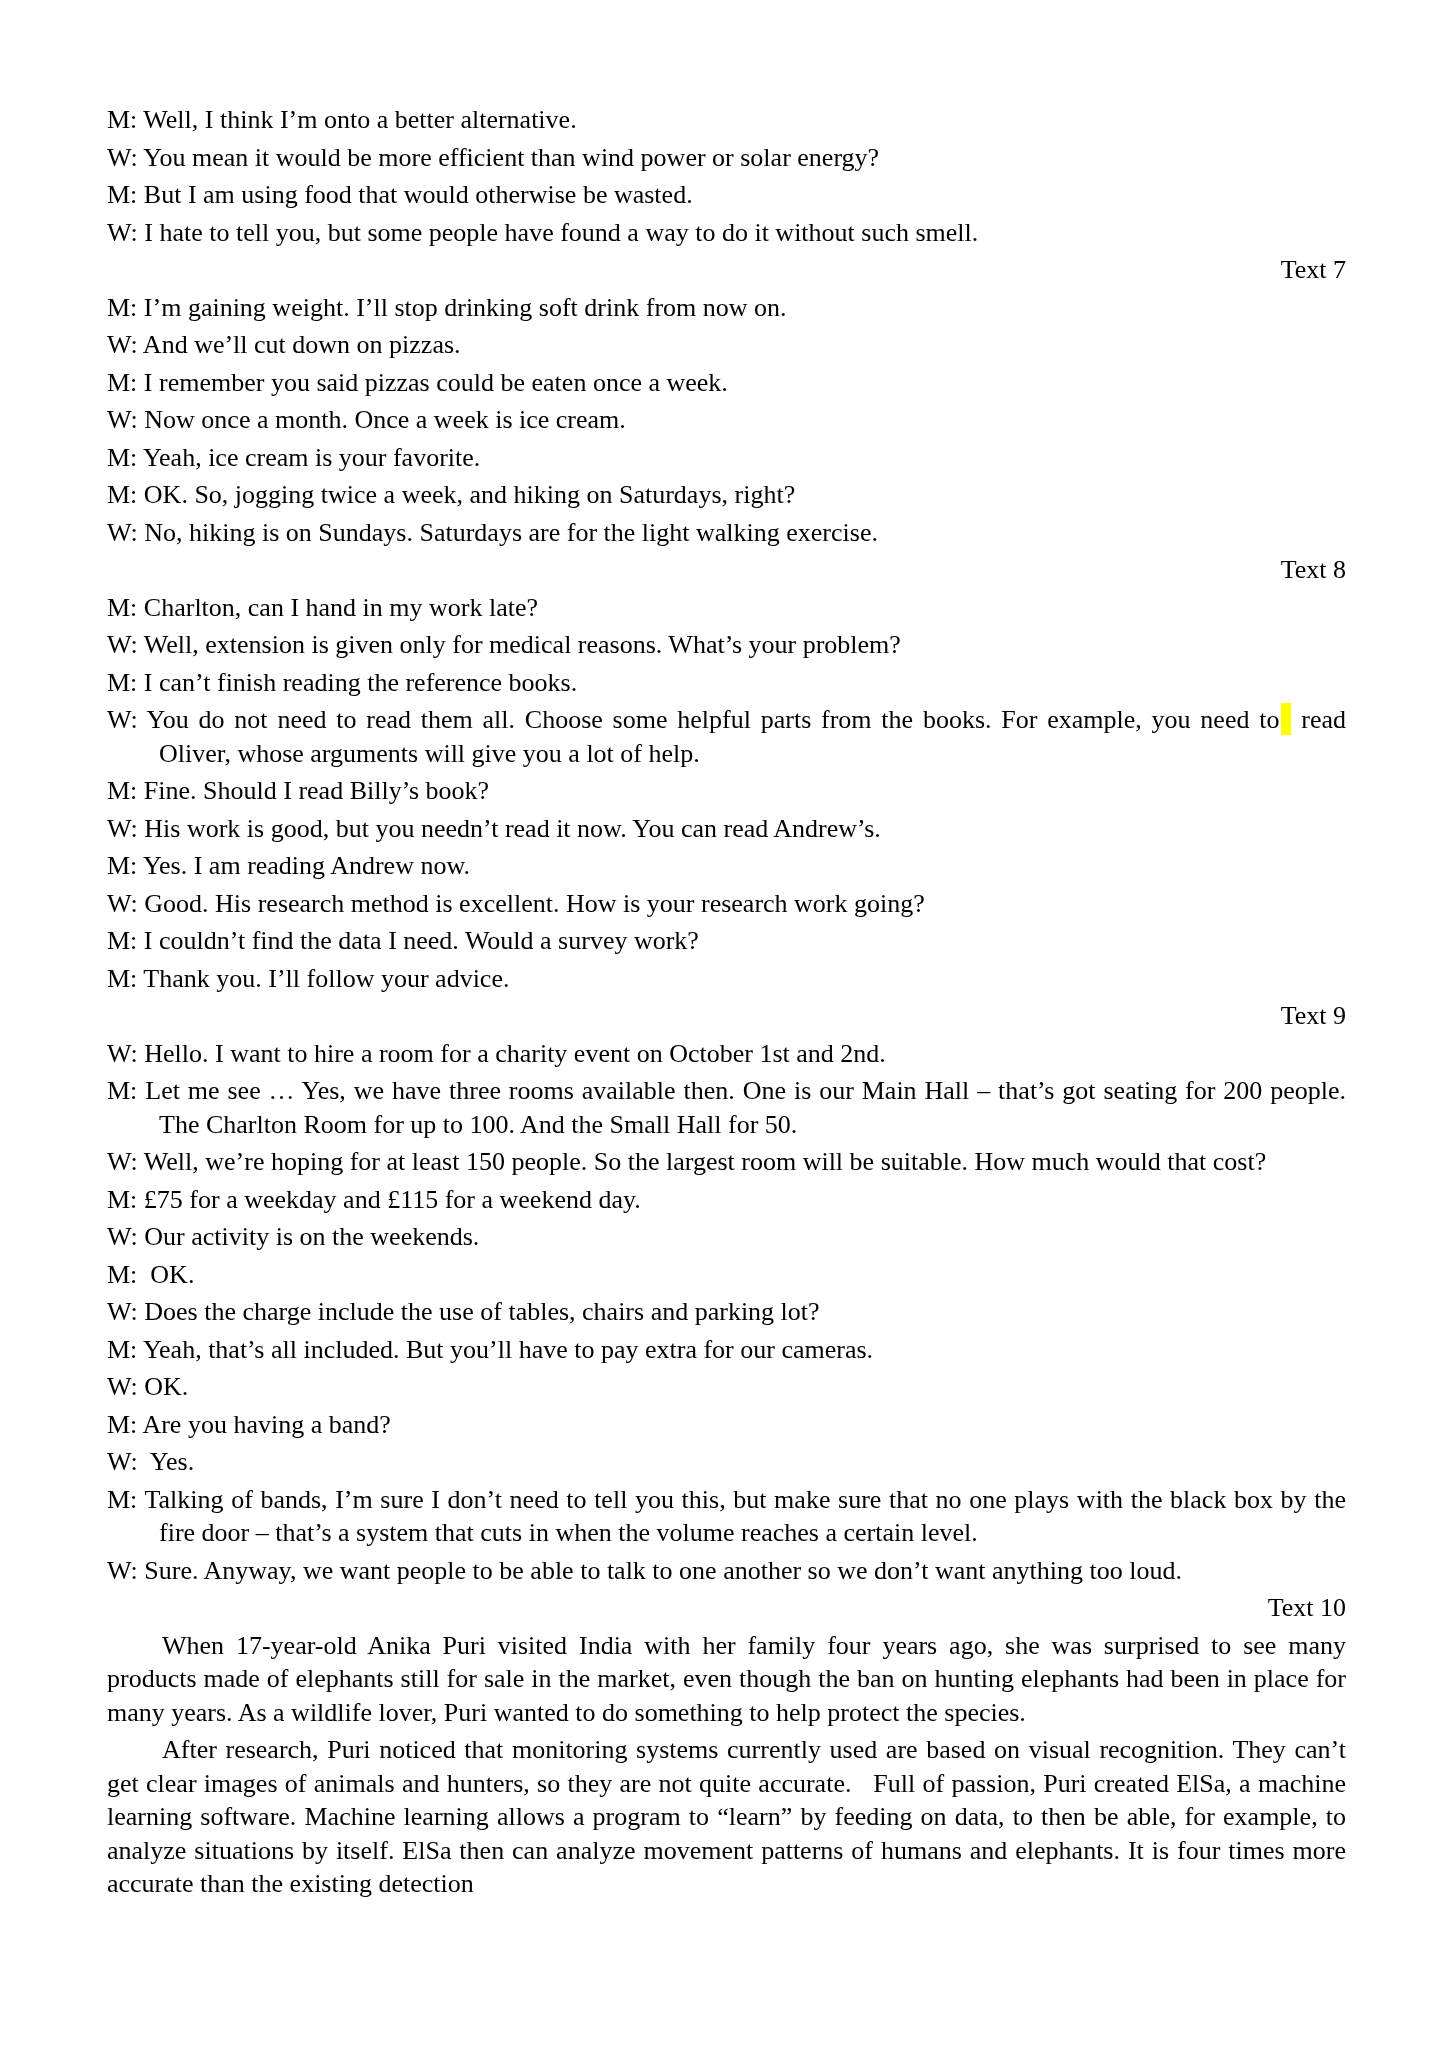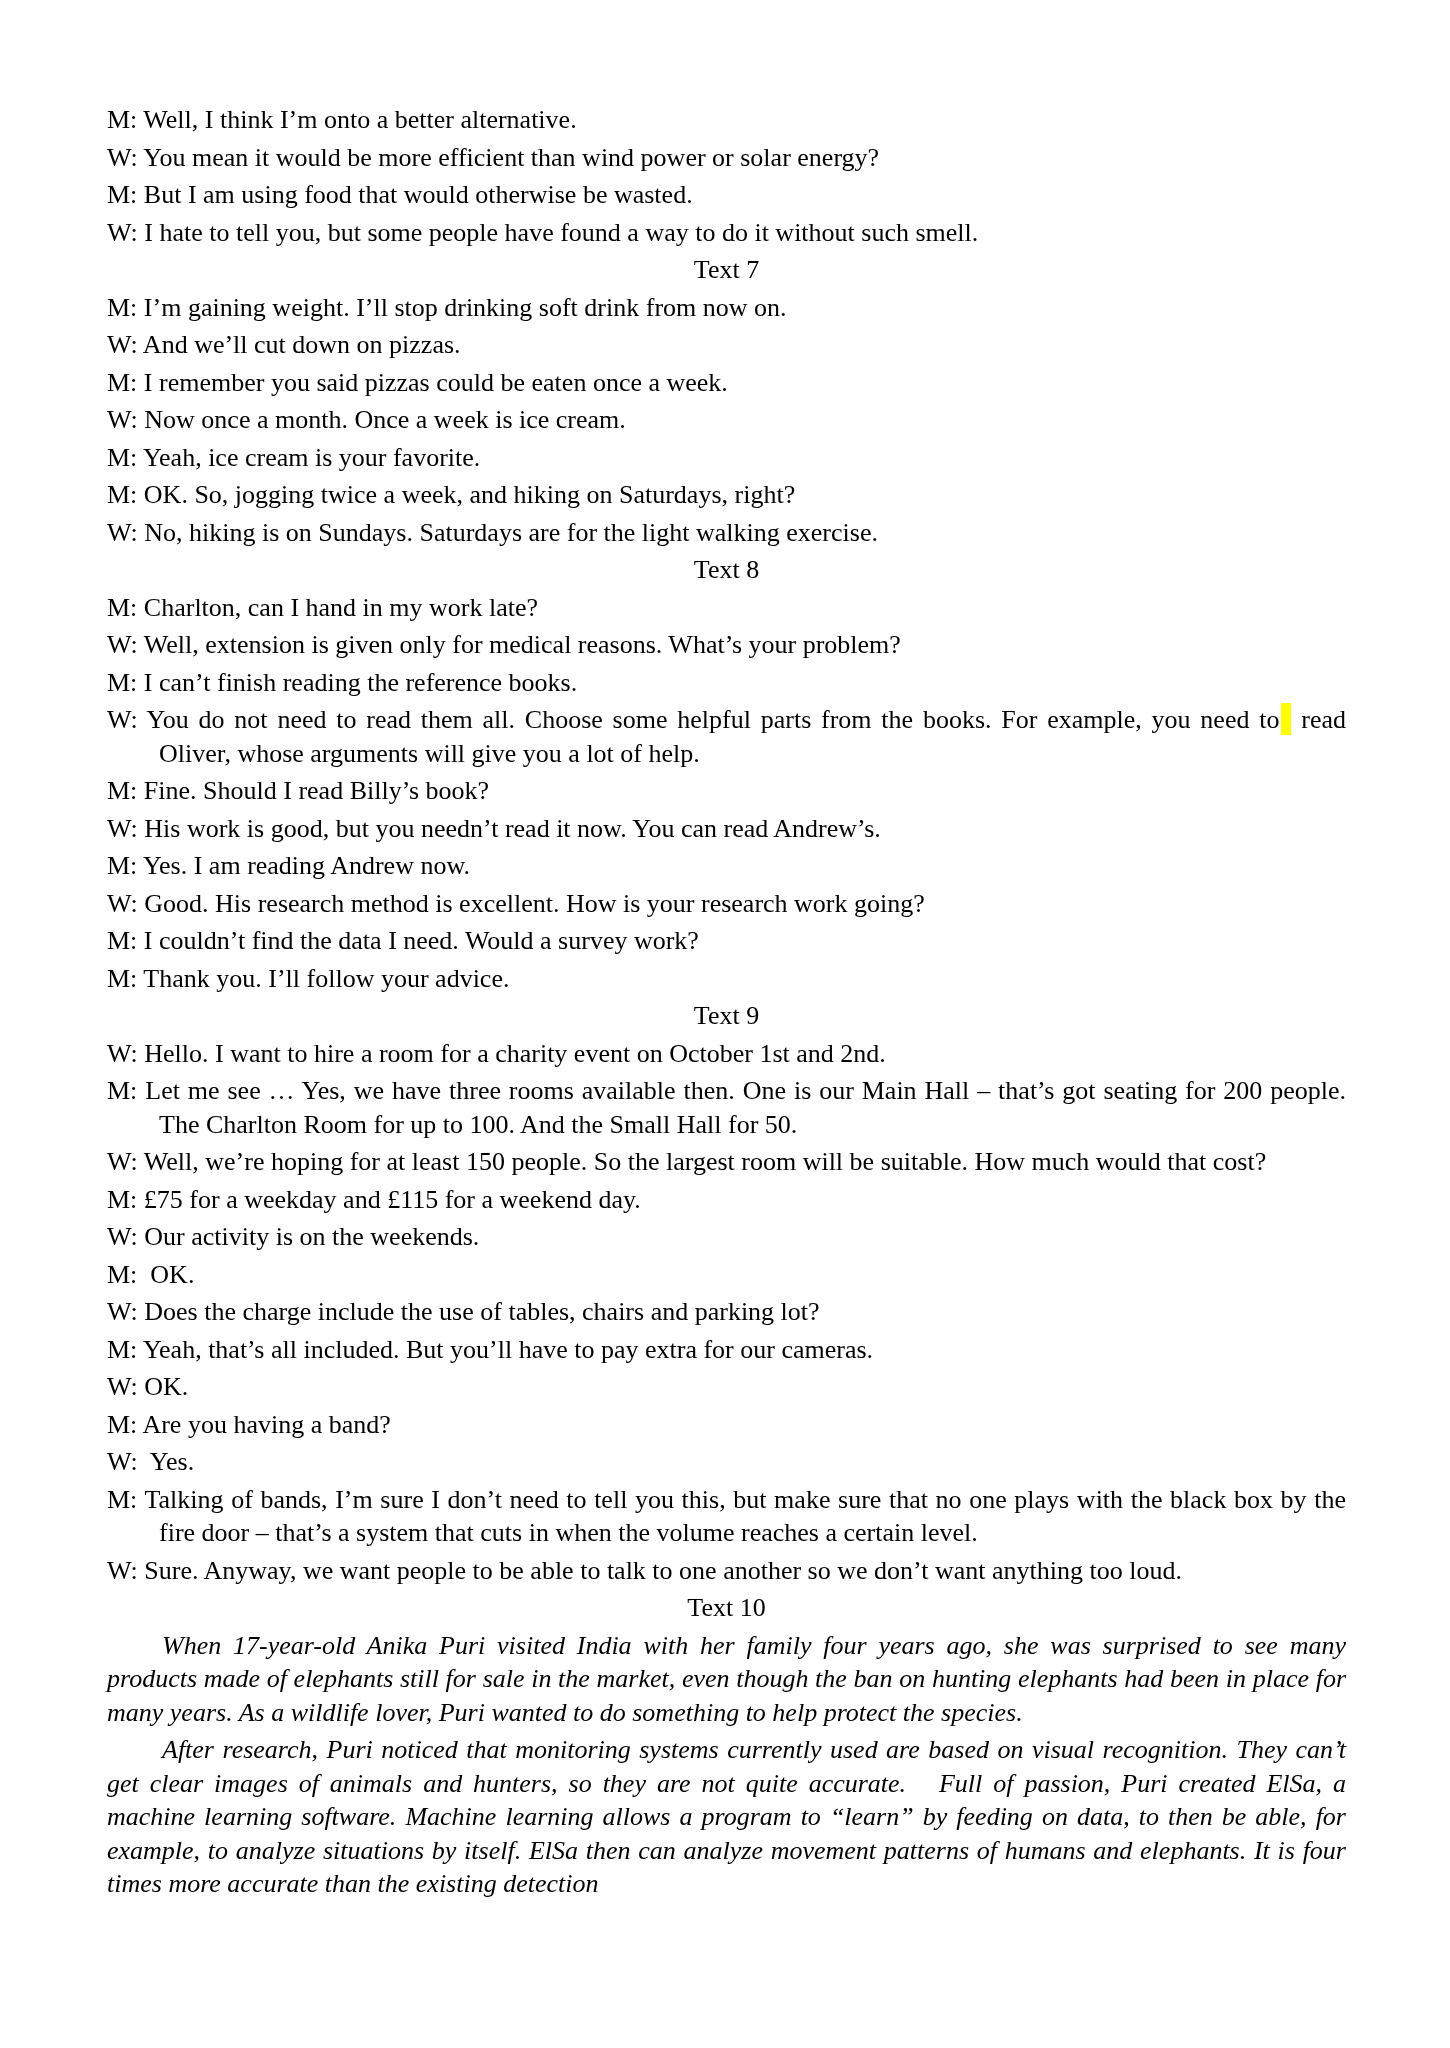--- a/index.html
+++ b/index.html
@@ -27,26 +27,25 @@
   .content p {
     margin: 4px;
     padding: 0;
   }
   p.dialogue {
     text-align: justify;
     padding-left: 52px;
     text-indent: -52px;
   }
   p.heading {
-    text-align: center;
+    text-align: right;
   }
   p.para {
     text-align: justify;
     text-indent: 55px;
-    font-style: italic;
   }
   .hl-mark {
     display: inline-block;
     width: 10px;
     height: 32px;
     margin-left: 2px;
     vertical-align: -7px;
   }
 </style>
 </head>

